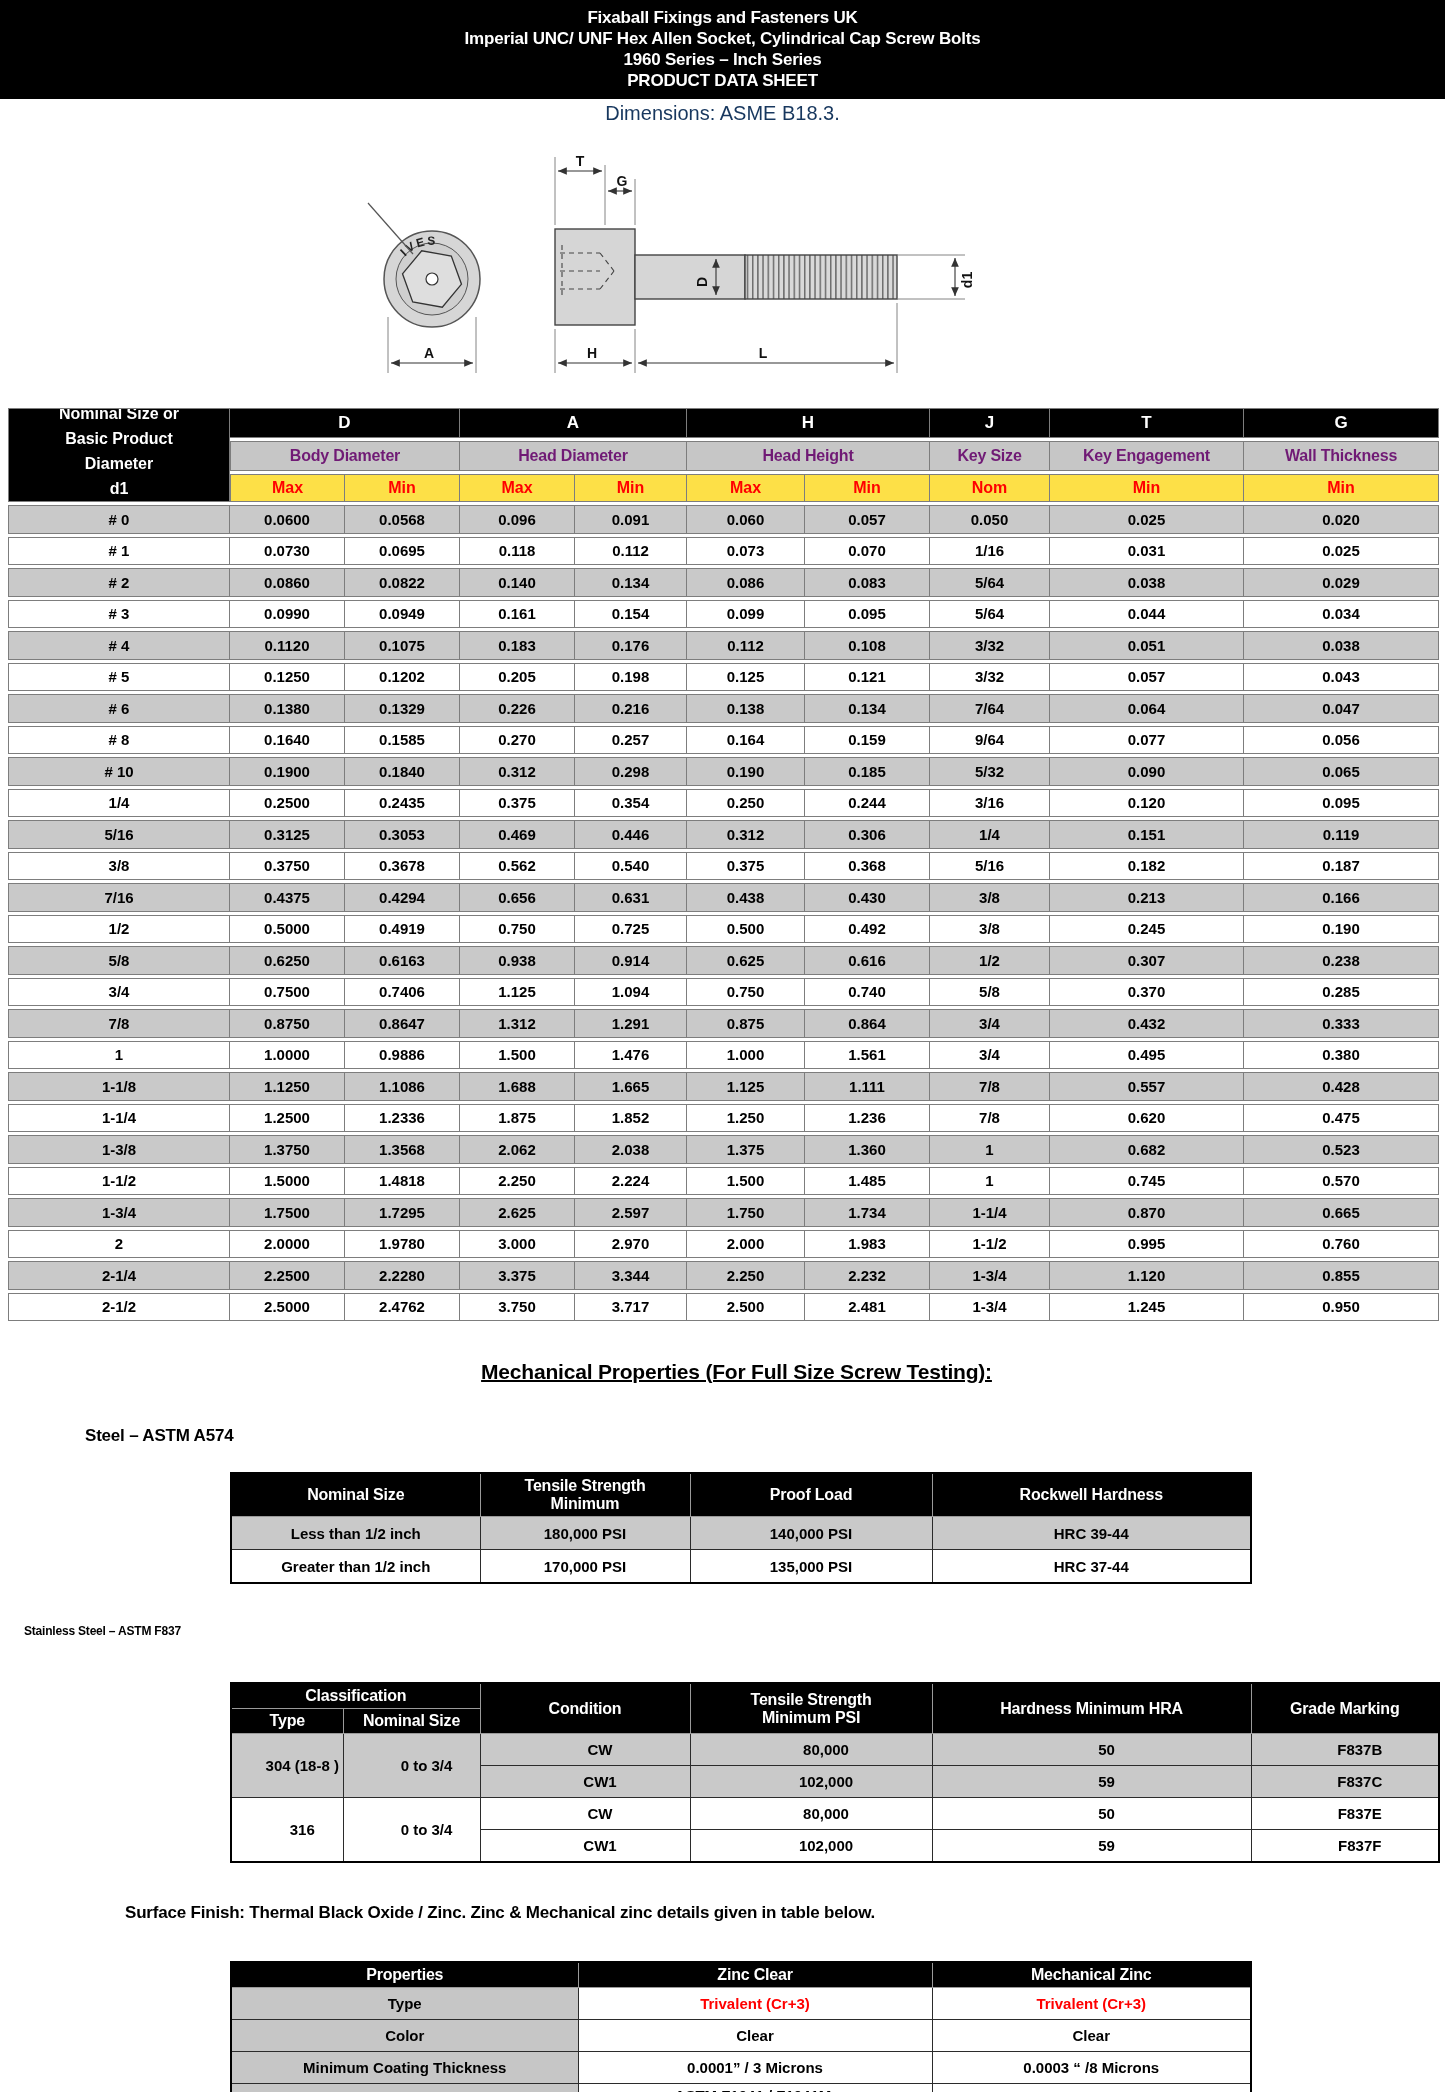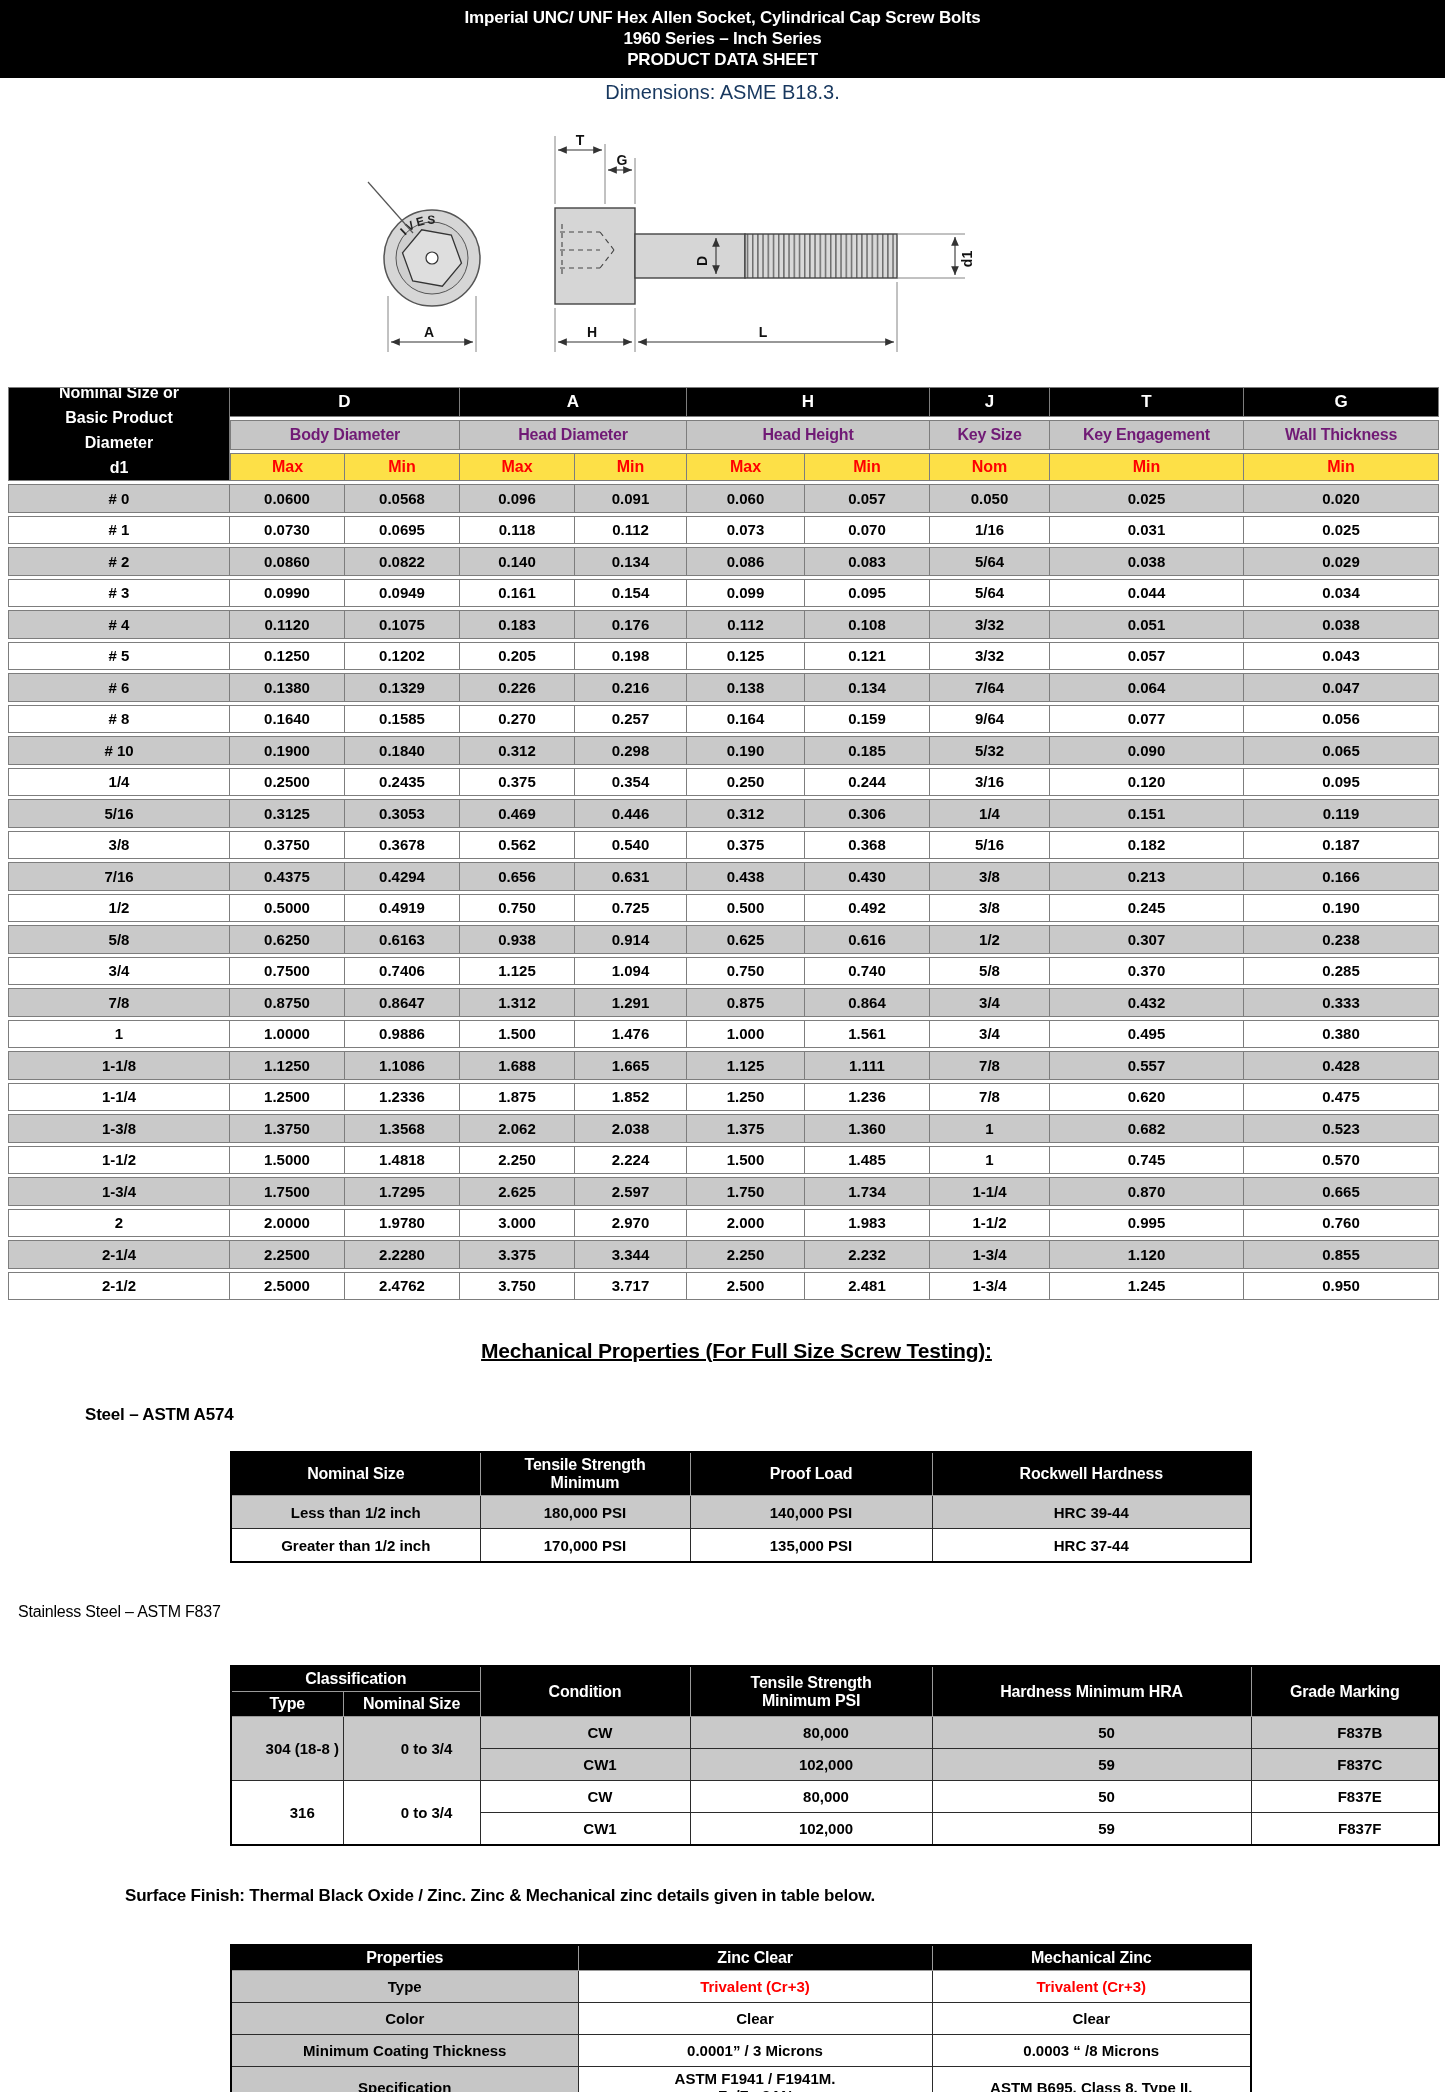--- a/index.html
+++ b/index.html
@@ -23,21 +23,21 @@
   .h-mm{background:#fde047;color:#ff0000;font-weight:bold;font-size:16px;height:26px;}
   .corner{background:#000;color:#fff;font-weight:bold;font-size:16px;vertical-align:top;}
   .corner .inner{line-height:25px;margin-top:-8px;white-space:pre-line;}
   table.dim tbody td{font-weight:bold;font-size:15px;height:26.5px;}
   table.dim tbody tr:nth-child(odd) td{background:#c9c9c9;}
   table.dim tbody tr:nth-child(even) td{background:#fff;}
 
   
   .mech-heading{margin-top:36px;text-align:center;font-size:21px;font-weight:bold;text-decoration:underline;text-decoration-thickness:2px;letter-spacing:-0.2px;margin-left:28px;}
   .steel-label{margin:42px 0 0 85px;font-size:17px;font-weight:bold;letter-spacing:-0.2px;}
-  .ss-label{margin:40px 0 0 18px;font-size:16px;font-weight:normal;letter-spacing:-0.2px;}
+  .ss-label{margin:40px 0 0 24px;font-size:12px;font-weight:bold;letter-spacing:-0.2px;}
   .surf-note{margin:40px 0 0 125px;font-size:17px;font-weight:bold;letter-spacing:-0.2px;}
 
   
   table.small{border-collapse:collapse;table-layout:fixed;}
   table.small th{background:#000;color:#fff;font-weight:bold;font-size:16px;border:1px solid #9a9a9a;padding:3px 2px;letter-spacing:-0.2px;}
   table.small td{border:1px solid #2b2b2b;font-weight:bold;font-size:15px;text-align:center;vertical-align:middle;padding:3px 2px;margin-top:16px;}
   table.small{border:2px solid #000;}
   .pre{white-space:pre-line;}
 
   table.steel{margin:26px 0 0 230px;width:1020px;}
@@ -52,20 +52,21 @@
 
   table.surf{margin:38px 0 0 230px;width:1020px;}
   table.surf td{height:25px;}
   table.surf td.lab{background:#c6c6c6;}
   table.surf td.red{color:#ff0000;}
 </style>
 </head>
 <body>
 
 <div class="black-bar">
+  <div>Fixaball Fixings and Fasteners UK</div>
   <div>Imperial UNC/ UNF Hex Allen Socket, Cylindrical Cap Screw Bolts</div>
   <div>1960 Series – Inch Series</div>
   <div>PRODUCT DATA SHEET</div>
 </div>
 
 <div class="dim-note">Dimensions: ASME B18.3.</div>
 
 <div class="drawing-wrap">
 <svg width="1445" height="276" viewBox="0 0 1445 276">
   <defs>

